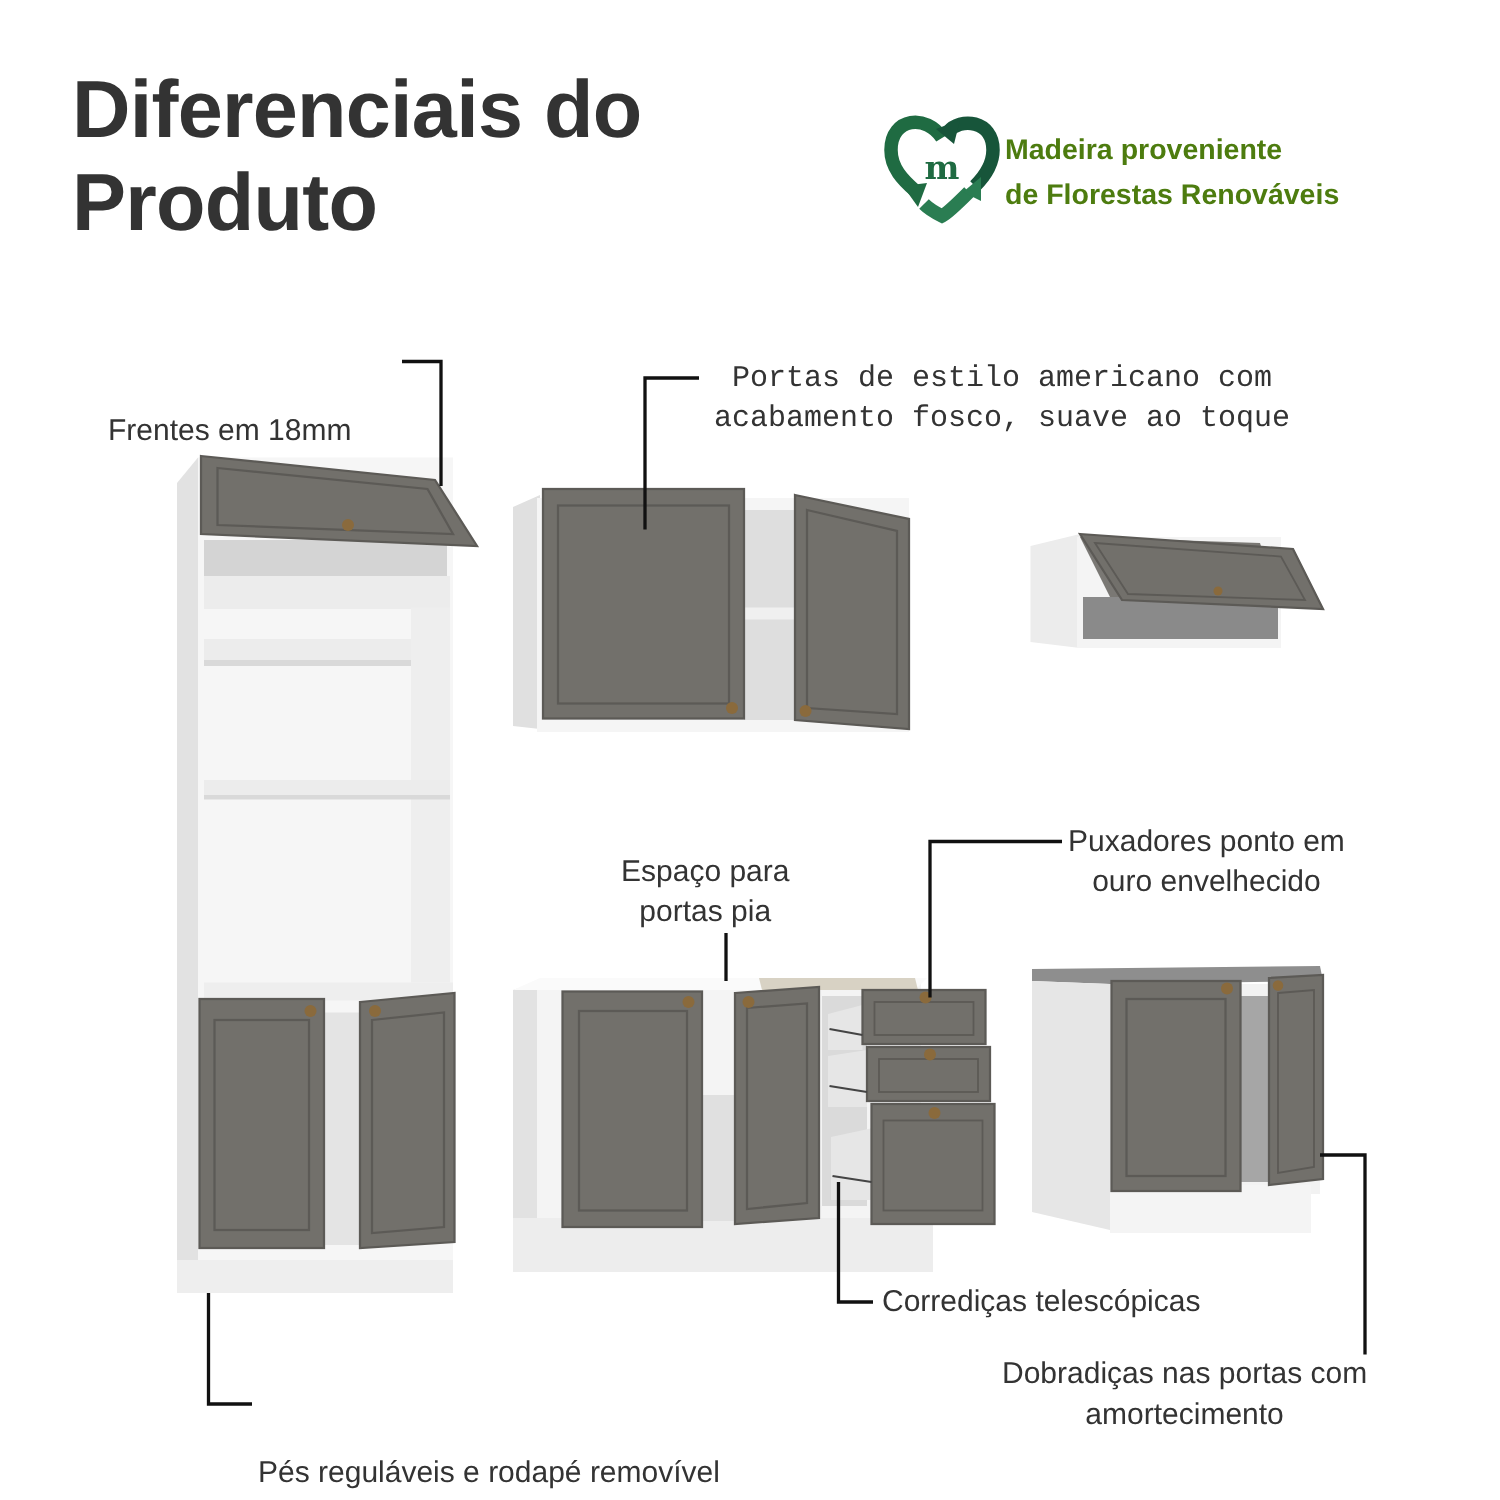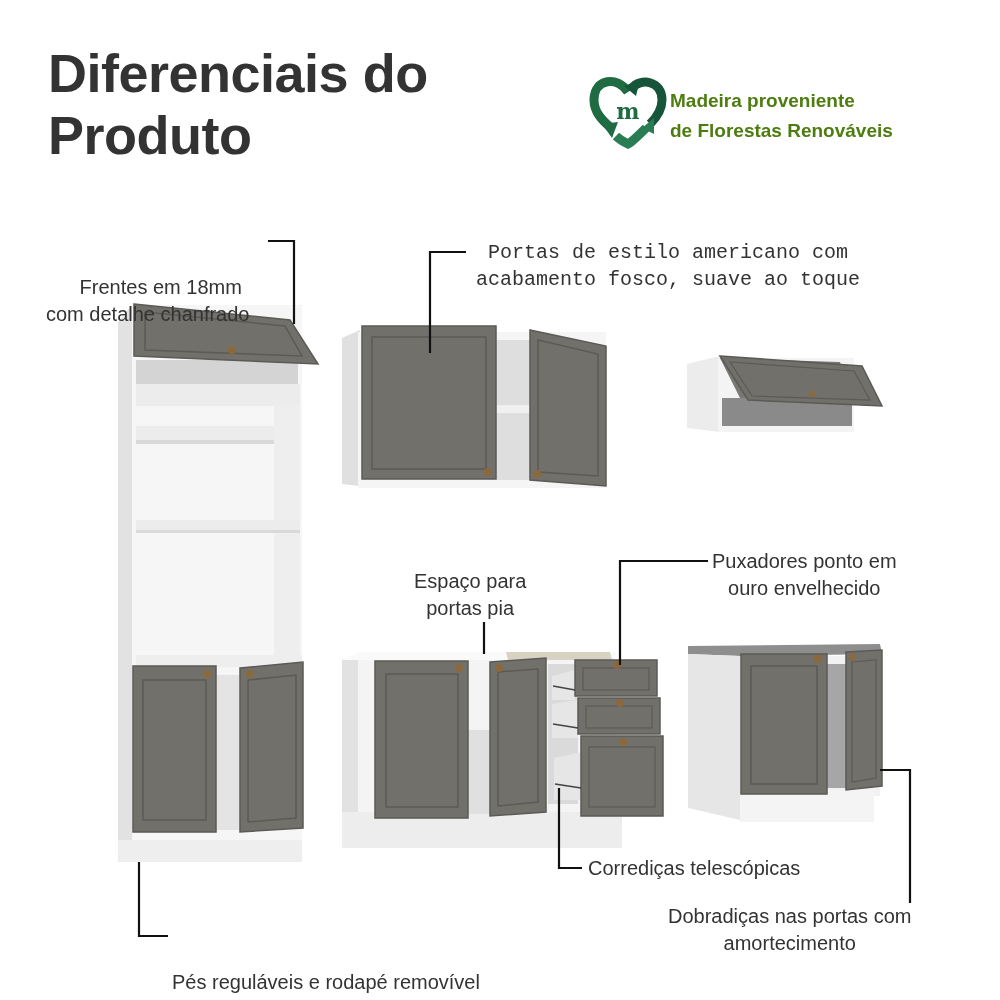--- a/index.html
+++ b/index.html
@@ -137,21 +137,20 @@
     <line x1="484" y1="622" x2="484" y2="654"></line>
     <polyline points="708,561 620,561 620,665"></polyline>
     <polyline points="559,788 559,868 582,868"></polyline>
     <polyline points="880,770 910,770 910,903"></polyline>
     <polyline points="139,862 139,936 168,936"></polyline>
   </g>
 </svg>
 
 <div class="label" style="left:46px; top:226px;margin-top:48px;">
   <div style="padding-left:26px;">Frentes em 18mm</div>
-  <div>com detalhe chanfrado</div>
 </div>
 
 <div class="label" style="left:476px; top:239px;font-family:Liberation Mono, monospace;">
   <div>Portas de estilo americano com</div>
   <div>acabamento fosco, suave ao toque</div>
 </div>
 
 <div class="label" style="left:414px; top:568px;">
   <div>Espaço para</div>
   <div>portas pia</div>

